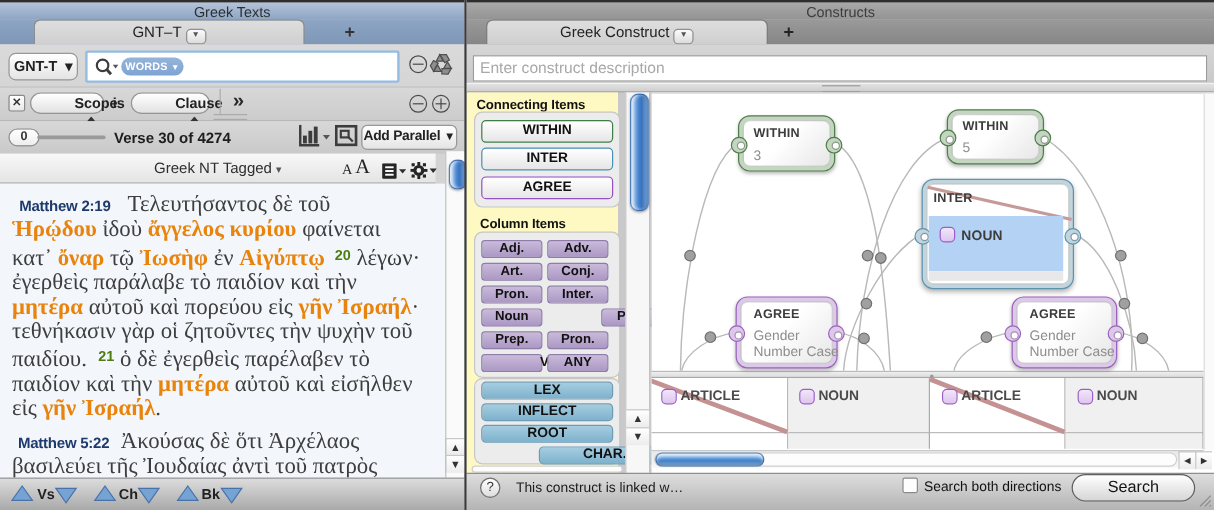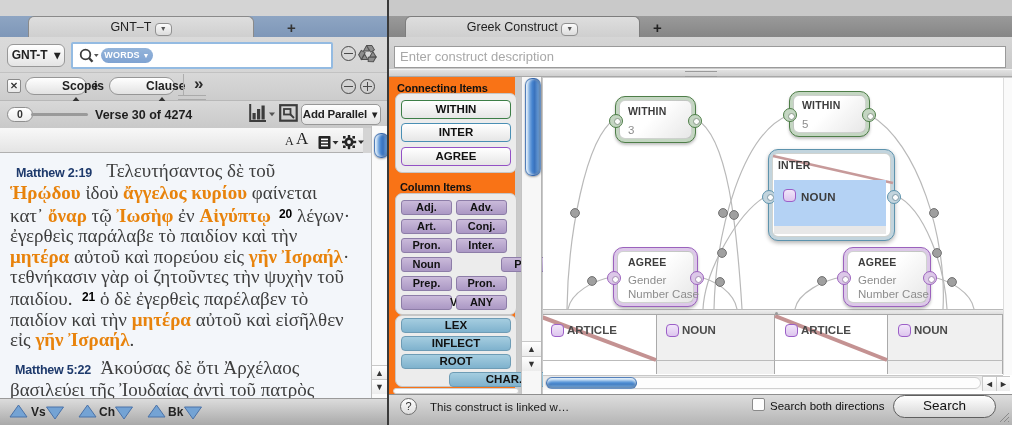--- a/index.html
+++ b/index.html
@@ -24,40 +24,40 @@
   .circbtn:before{content:"";position:absolute;left:2px;right:2px;top:50%;margin-top:-0.8px;height:1.6px;background:#4a4a4a;}
   .circbtn.plus:after{content:"";position:absolute;top:2px;bottom:2px;left:50%;margin-left:-0.8px;width:1.6px;background:#4a4a4a;}
   #row2{position:absolute;left:0;top:72px;width:387px;height:29px;border-top:1px solid #c2c2c2;border-bottom:1px solid #b8b8b8;box-sizing:border-box;background:linear-gradient(#d8d8d8,#cccccc);}
   .capsule{background:linear-gradient(#ffffff,#e2e2e2);border:1px solid #969696;border-radius:10px;box-sizing:border-box;font-size:12px;font-weight:bold;color:#222;padding-left:36px;}
   #row3{position:absolute;left:0;top:101px;width:387px;height:27px;background:linear-gradient(#d8d8d8,#c9c9c9);}
   #theader{position:absolute;left:0;top:128px;width:363px;height:25px;background:linear-gradient(#f8f8f8,#e4e4e4);border-bottom:1px solid #b0b0b0;box-sizing:border-box;}
   #tpane{position:absolute;left:0;top:153px;width:371px;height:245px;background:#f3f6fa;overflow:hidden;}
   .gk{font-family:"Liberation Serif",serif;font-size:19px;color:#3e3e3e;}
   .mt{font-family:"Liberation Sans",sans-serif;font-size:12.5px;font-weight:bold;color:#1e3a6c;letter-spacing:-0.2px;}
   .o{color:#e8830c;font-weight:bold;}
-  .vn{font-family:"Liberation Sans",sans-serif;font-size:12px;font-weight:bold;color:#000000;vertical-align:4px;}
+  .vn{font-family:"Liberation Sans",sans-serif;font-size:12px;font-weight:bold;color:#4d7c0f;vertical-align:4px;}
   #lscroll{position:absolute;left:371px;top:126px;width:16px;height:272px;background:#fafafa;border-left:1px solid #c0c0c0;box-sizing:border-box;}
   .vthumb{position:absolute;border-radius:7px;background:linear-gradient(90deg,#a8cef0 0%,#417fcc 48%,#3a72bc 62%,#7cabde 100%);box-shadow:inset 2px 0 3px rgba(255,255,255,0.75), inset -1px 0 2px rgba(0,0,0,0.25), 0 1px 2px rgba(0,0,0,0.35);border:1px solid rgba(45,85,150,0.5);}
   .arrbox{position:absolute;background:linear-gradient(#ffffff,#ececec);border-top:1px solid #c8c8c8;box-sizing:border-box;text-align:center;color:#333;}
   #lbottom{position:absolute;left:0;top:398px;width:387px;height:27px;background:linear-gradient(#dcdcdc,#a9a9a9);border-top:1px solid #9a9a9a;box-sizing:border-box;}
   #lsep{position:absolute;left:387px;top:0;width:2px;height:425px;background:#3a3a3a;}
   
   #rwin{position:absolute;left:389px;top:0;width:623px;height:425px;background:#c9c9c9;}
   #rtitle{position:absolute;left:0;top:0;width:623px;height:16px;background:linear-gradient(#a9a9a9,#949494);border-top:2px solid #2e2e2e;box-sizing:border-box;}
   #rtitle span{position:absolute;left:0;right:0;top:1px;text-align:center;font-size:12px;color:#3c3c3c;}
   #rtabbar{position:absolute;left:0;top:16px;width:623px;height:21px;background:linear-gradient(#9a9a9a,#868686);}
   #rtab{position:absolute;left:16px;top:16px;width:235px;height:21px;background:linear-gradient(#dedede,#cfcfcf);border-radius:6px 6px 0 0;border:1px solid #7d7d7d;border-bottom:none;box-sizing:border-box;}
   #rtab > span{position:absolute;left:0;right:0;top:3px;text-align:center;font-size:12.5px;color:#222;}
   #rplus{position:absolute;left:264px;top:19px;font-size:15px;font-weight:bold;color:#222;}
   #rtool{position:absolute;left:0;top:37px;width:623px;height:40px;background:linear-gradient(#d6d6d6,#c6c6c6);}
   #descfield{position:absolute;left:5px;top:9px;width:612px;height:22px;background:#fff;border:1px solid #9a9a9a;box-sizing:border-box;font-size:13px;color:#a8a8a8;line-height:20px;padding-left:5px;}
   #divbar{position:absolute;left:0;top:69px;width:623px;height:8px;background:linear-gradient(#e2e2e2,#cfcfcf);border-top:1px solid #f2f2f2;border-bottom:1px solid #a8a8a8;box-sizing:border-box;}
   #handle{position:absolute;left:296px;top:1px;width:32px;height:4px;border-top:1px solid #9a9a9a;border-bottom:1px solid #9a9a9a;}
   
-  #sidebar{position:absolute;left:0;top:77px;width:126px;height:317px;background:#f97316;}
+  #sidebar{position:absolute;left:0;top:77px;width:126px;height:317px;background:#fef9c3;}
   .sbhead{font-size:11px;font-weight:bold;color:#111;letter-spacing:-0.1px;}
   .groupbox{position:absolute;background:#ececec;border:1px solid #c6c6c6;border-radius:7px;box-sizing:border-box;}
   .cbtn{position:absolute;left:12px;width:110px;height:19px;border-radius:4px;box-sizing:border-box;background:linear-gradient(#ffffff,#e6e6e6);text-align:center;font-size:11.5px;font-weight:bold;color:#111;line-height:17px;}
   .pbtn{position:absolute;width:51px;height:15px;border-radius:3px;box-sizing:border-box;border:1px solid #8d7da8;background:linear-gradient(#cabada,#ab98c4);text-align:center;font-size:11px;font-weight:bold;color:#111;line-height:13px;}
   .bbtn{position:absolute;left:12px;width:110px;height:15px;border-radius:4px;box-sizing:border-box;border:1px solid #6e9cb5;background:linear-gradient(#a5cde0,#7fb2cd);text-align:center;font-size:11.5px;font-weight:bold;color:#111;line-height:13.5px;}
   #sbscroll{position:absolute;left:132px;top:77px;width:21px;height:317px;background:#f7f7f7;border-left:1px solid #c4c4c4;border-right:1px solid #b5b5b5;box-sizing:border-box;}
   
   #canvas{position:absolute;left:154px;top:77px;width:469px;height:317px;background:#fff;border-top:1px solid #cfcfcf;box-sizing:border-box;}
   #rstatus{position:absolute;left:0;top:394px;width:623px;height:31px;background:linear-gradient(#dddddd,#b4b4b4);border-top:1px solid #8f8f8f;box-sizing:border-box;}
   
@@ -68,20 +68,23 @@
   .ctitle{position:absolute;font-size:10.5px;font-weight:bold;color:#3c3c3c;white-space:nowrap;letter-spacing:0.2px;}
   .cgray{position:absolute;font-size:11.5px;color:#8d8d8d;white-space:nowrap;}
   .chk{position:absolute;width:13px;height:13px;border:1.5px solid #9c5fc8;border-radius:4px;background:linear-gradient(#f2e6fa,#ddc6ee);box-sizing:border-box;}
   .clab{position:absolute;font-size:11.5px;font-weight:bold;color:#4a4a4a;}
 </style></head>
 <body>
 <div id="root">
 
 <div id="lwin">
   <div id="ltabbar"></div>
+  <div id="ltitle">
+        <span>Greek Texts</span>
+      </div>
   <div id="ltab">
         <span>GNT–T <span class="dropbub">▼</span></span>
       </div>
   <div id="lplus">+</div>
   <div id="ltoolbar"></div>
   <div id="gntbtn" class="btn3d">GNT-T&nbsp;&nbsp;▾</div>
   <div id="searchfield">
     <svg class="abs" style="left:5px;top:4px" width="22" height="17" viewBox="0 0 22 17">
       <circle cx="7.5" cy="6.5" r="4.8" fill="none" stroke="#3c3c3c" stroke-width="1.8"></circle>
       <line x1="11" y1="10" x2="14.5" y2="13.8" stroke="#3c3c3c" stroke-width="2.4"></line>
@@ -133,20 +136,21 @@
     <rect x="12.5" y="1.5" width="3.2" height="14" fill="#3c3c3c"></rect>
     <path d="M20 8.5 l6 0 -3 3.8 z" fill="#555"></path>
   </svg>
   <svg class="abs" style="left:279px;top:104px" width="20" height="19" viewBox="0 0 20 19">
     <rect x="1.2" y="1.2" width="16.5" height="15.5" fill="none" stroke="#3c3c3c" stroke-width="2.2"></rect>
     <rect x="5" y="5" width="6.5" height="5.5" fill="none" stroke="#3c3c3c" stroke-width="1.8"></rect>
     <path d="M11 10 l4 4" stroke="#3c3c3c" stroke-width="1.8"></path>
   </svg>
   <div class="abs btn3d" style="left:301px;top:104px;width:80px;height:21px;border-radius:5px;font-size:11.5px;font-weight:bold;color:#222;text-align:center;line-height:19px;letter-spacing:-0.2px;">Add Parallel <span style="font-size:9.5px;">▼</span></div>
   <div id="theader">
+    <div class="abs" style="left:0;right:0;top:5px;text-align:center;font-size:12.5px;color:#2e2e2e;">Greek NT Tagged <span style="font-size:9px;color:#555;">▾</span></div>
     <div class="abs" style="left:285px;top:6px;font-size:12px;color:#222;font-family:'Liberation Serif',serif;">A</div>
     <div class="abs" style="left:296px;top:1px;font-size:17px;color:#222;font-family:'Liberation Serif',serif;">A</div>
     <svg class="abs" style="left:318px;top:8px" width="22" height="14" viewBox="0 0 22 14">
       <rect x="0.5" y="0" width="12" height="13" fill="#252525" rx="1"></rect>
       <rect x="3" y="2.6" width="7" height="1.6" fill="#fff"></rect>
       <rect x="3" y="5.7" width="7" height="1.6" fill="#fff"></rect>
       <rect x="3" y="8.8" width="7" height="1.6" fill="#fff"></rect>
       <path d="M14.5 5 l6 0 -3 3.6 z" fill="#2e2e2e"></path>
     </svg>
     <svg class="abs" style="left:342px;top:7px" width="22" height="15" viewBox="0 0 22 15">
@@ -202,20 +206,23 @@
       <text x="31" y="17" font-size="12" font-weight="bold" fill="#222" font-family="Liberation Sans">Vs</text>
       <text x="99" y="17" font-size="12" font-weight="bold" fill="#222" font-family="Liberation Sans">Ch</text>
       <text x="168" y="17" font-size="12" font-weight="bold" fill="#222" font-family="Liberation Sans">Bk</text>
     </svg>
   </div>
 </div>
 <div id="lsep"></div>
 
 <div id="rwin">
   <div id="rtabbar"></div>
+  <div id="rtitle">
+        <span>Constructs</span>
+      </div>
   <div id="rtab">
         <span>Greek Construct <span class="dropbub">▼</span></span>
       </div>
   <div id="rplus">+</div>
   <div id="rtool">
         <div id="descfield">Enter construct description</div>
       </div>
   <div id="divbar">
         <div id="handle"></div>
       </div>

